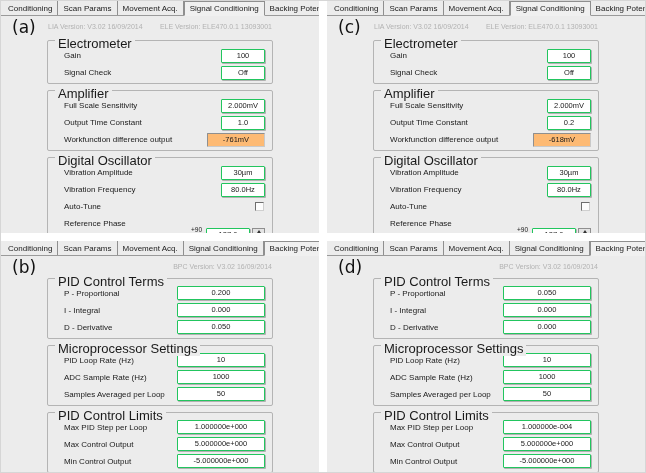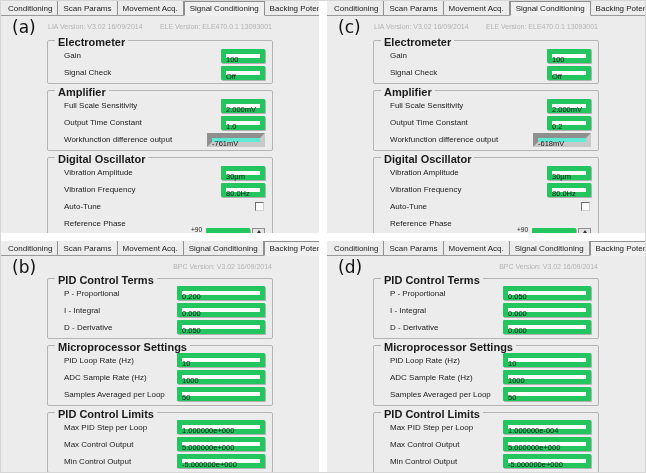--- a/index.html
+++ b/index.html
@@ -8,27 +8,27 @@
   .composite { width:646px; height:473px; display:grid; grid-template-columns:1fr 1fr; grid-template-rows:1fr 1fr; gap:8px; background:#ffffff; border:1px solid #d6d6d6; }
   .panel { position:relative; background:#ececec; overflow:hidden; }
   .tabbar { display:flex; height:15px; font-size:8px; padding-left:2px; border-bottom:1px solid #9a9a9a; background:#ececec; align-items:stretch; }
   .tab { padding:3px 5px 0 5px; border-right:1px solid #8f8f8f; white-space:nowrap; cursor:default; }
   .tab.active { border:1px solid #8f8f8f; border-bottom:1px solid #f0f0f0; background:#f0f0f0; margin-bottom:-1px; padding-top:2px; position:relative; z-index:1; }
   .letter { position:absolute; left:11px; top:16px; font-size:17px; font-family:"DejaVu Sans",sans-serif; color:#111; }
   .content { padding:5px 46px 0 46px; }
   .versionline { display:flex; justify-content:space-between; font-size:7px; color:#b2b2b2; margin:2px 1px 8px 1px; height:9px; white-space:nowrap; }
   .versionline.rightonly { justify-content:flex-end; margin-bottom:6px; }
   .group { position:relative; border:1px solid #b4b4b4; border-radius:2px; margin-bottom:6px; padding:6px 7px 2px 16px; }
-  .gtitle { position:absolute; top:-5px; left:7px; background:#ececec; padding:0 3px; font-size:11px; color:#1a1a1a;font-weight:bold; }
+  .gtitle { position:absolute; top:-5px; left:7px; background:#ececec; padding:0 3px; font-size:13px; color:#1a1a1a; }
   .row { display:flex; align-items:center; justify-content:space-between; height:17px; }
   .lbl { font-size:8px; }
-  .vbox { display:inline-block; width:44px; height:14px; line-height:12px; font-size:7.5px; background:#ffffff; border:5px solid #22c55e; box-shadow:1px 1px 0 rgba(0,0,0,0.25); border-radius:1px; }
+  .vbox { display:inline-block; width:44px; height:14px; line-height:12px; text-align:center; font-size:7.5px; background:#ffffff; border:1px solid #22c55e; box-shadow:1px 1px 0 rgba(0,0,0,0.25); border-radius:1px; }
   .vbox.wide { width:58px; }
   .vbox.pid { width:88px; }
-  .vbox.flat { background:#5eead4; box-shadow:none; border-color:#8f8f8f #c9c9c9 #c9c9c9 #8f8f8f; }
+  .vbox.flat { background:#fdba74; box-shadow:none; border-color:#8f8f8f #c9c9c9 #c9c9c9 #8f8f8f; }
   .checkbox { width:9px; height:9px; background:#fdfdfd; border:1px solid; border-color:#6e6e6e #cfcfcf #cfcfcf #6e6e6e; margin-right:1px; }
   .phase-wrap { display:flex; align-items:center;margin-top:22px; }
   .mini-col { display:flex; flex-direction:column; gap:1px; margin-right:3px; }
   .mini-btn { font-size:6.5px; line-height:6px; border-bottom:1px solid #777; padding:0 1px; text-align:center; }
   .spinner { display:flex; flex-direction:column; width:13px; height:14px; border:1px solid #8f8f8f; background:#e4e4e4; margin-left:2px; }
   .spin-btn { flex:1; display:flex; align-items:center; justify-content:center; }
   .spin-btn.up { border-bottom:1px solid #bdbdbd; }
   .tri-up { width:0; height:0; border-left:2.5px solid transparent; border-right:2.5px solid transparent; border-bottom:3.5px solid #333; }
   .tri-down { width:0; height:0; border-left:2.5px solid transparent; border-right:2.5px solid transparent; border-top:3.5px solid #333; }
 </style>

